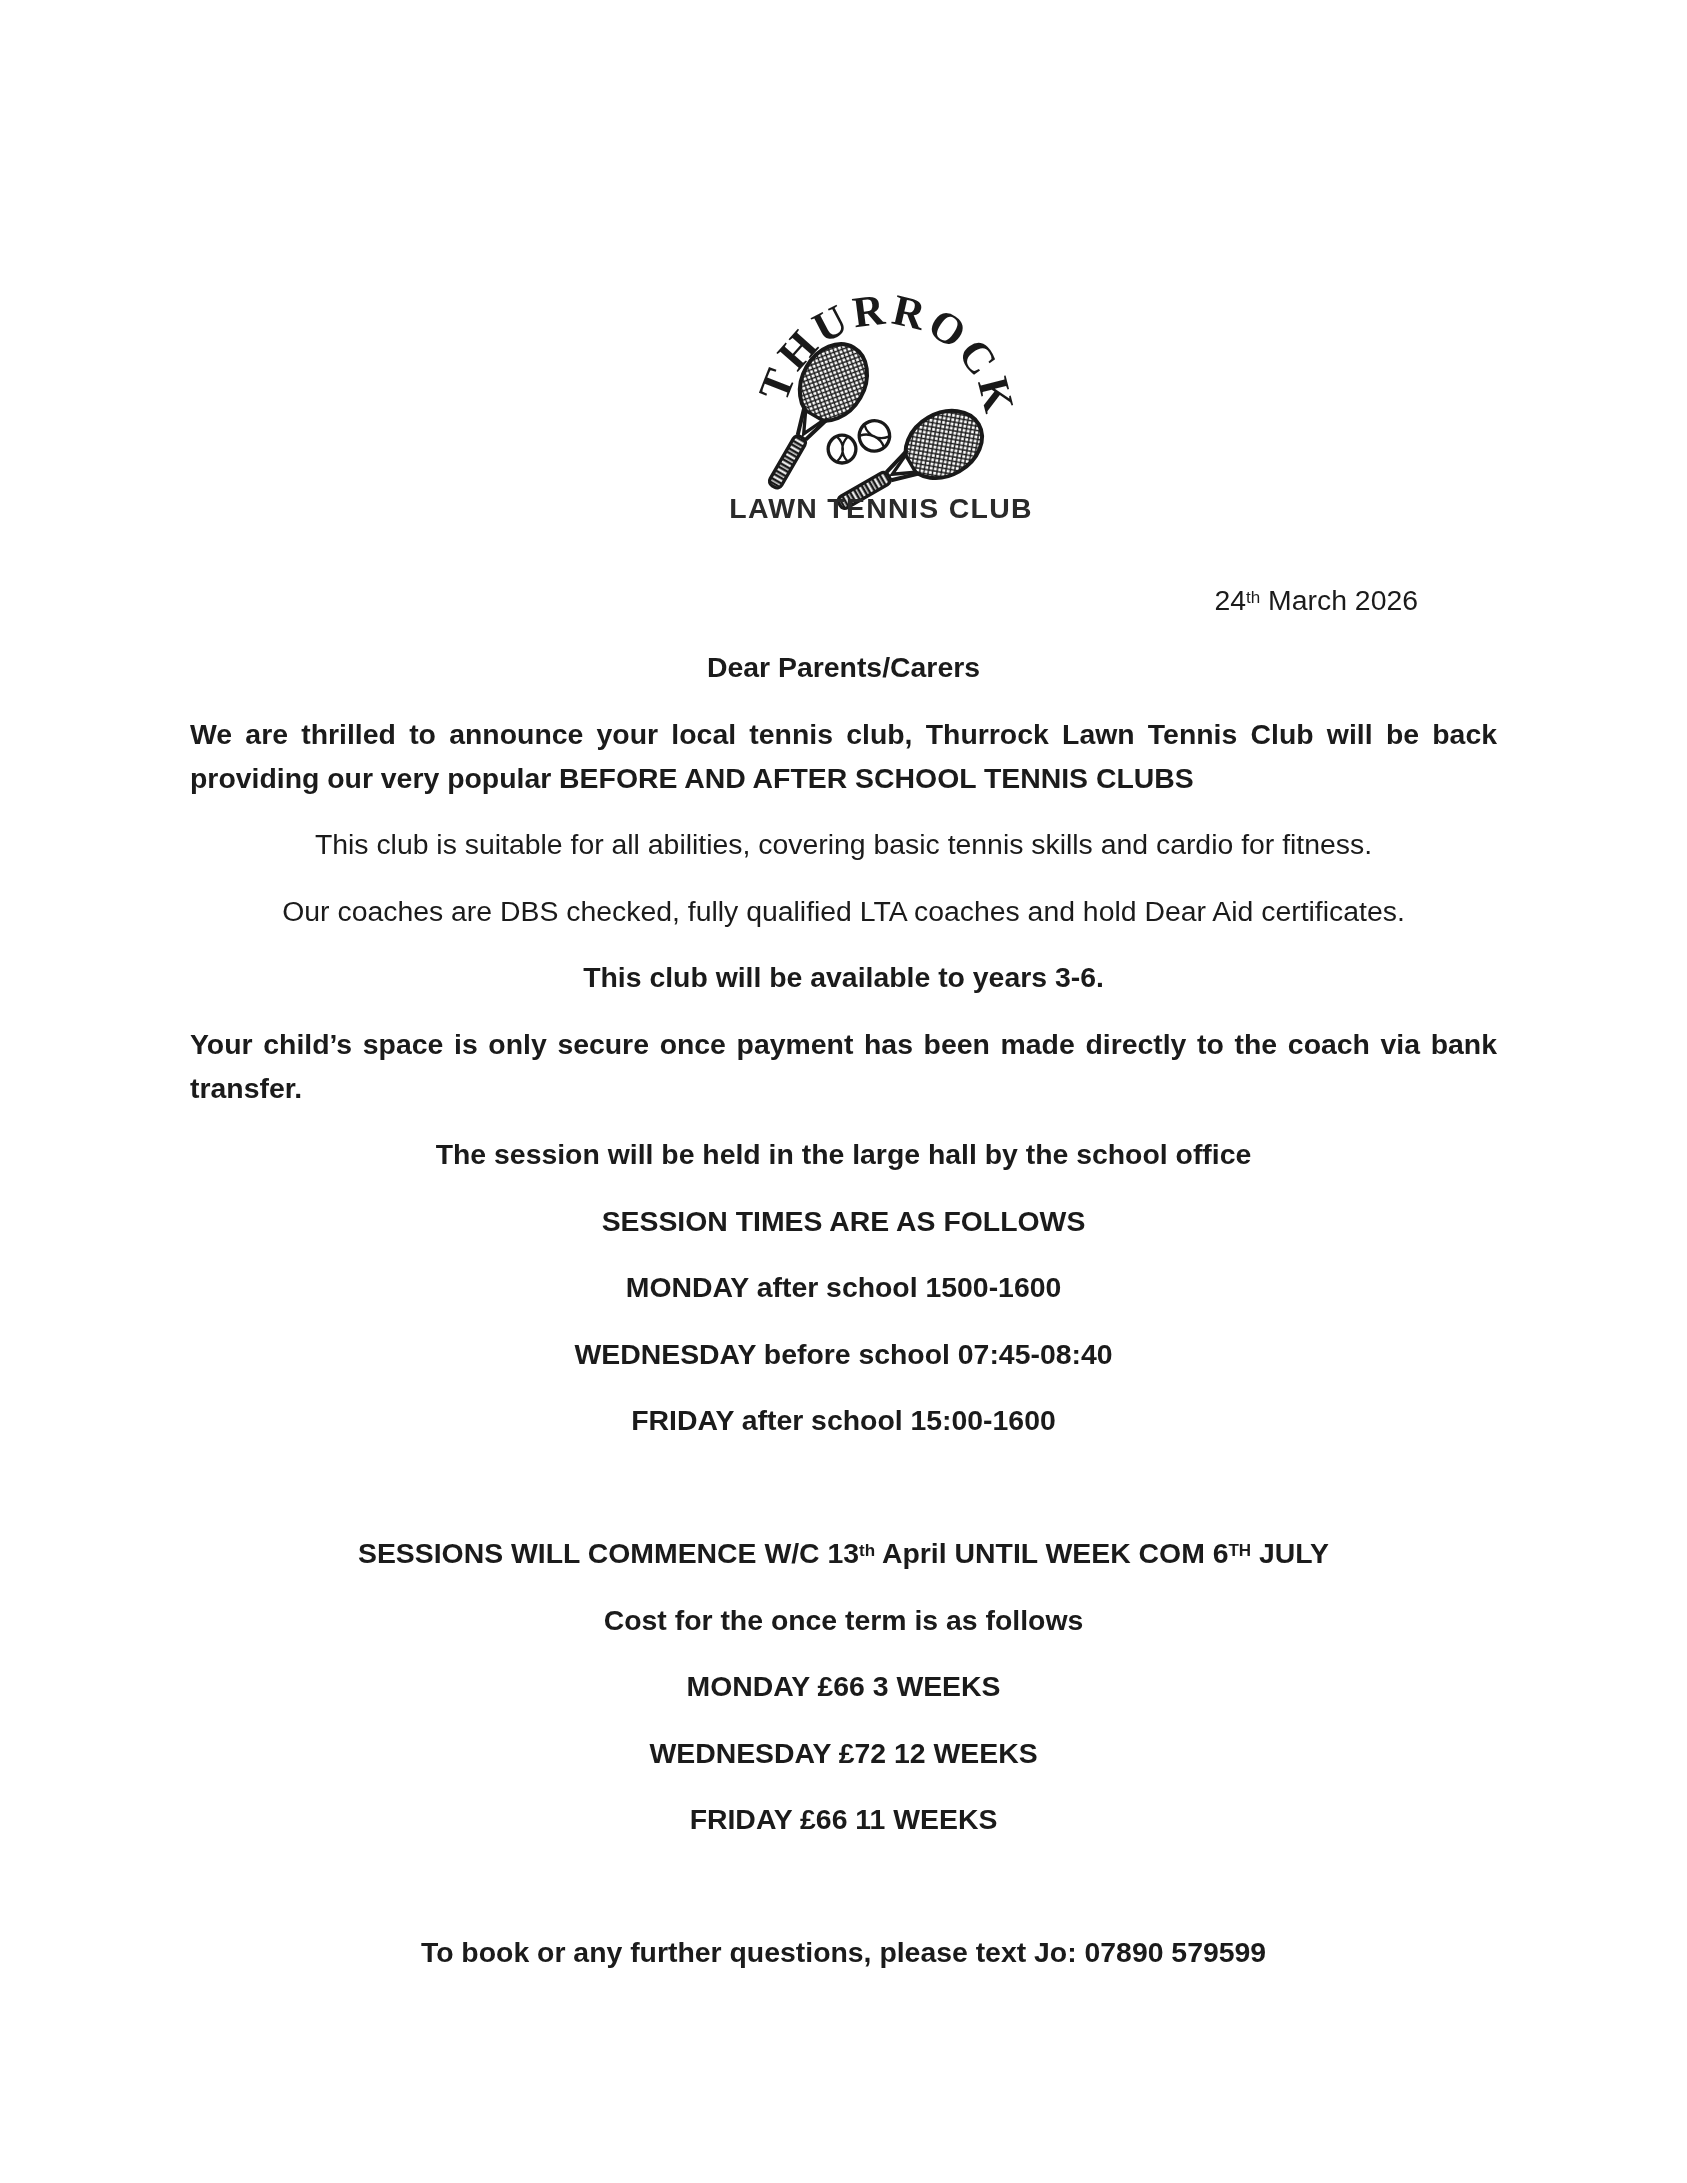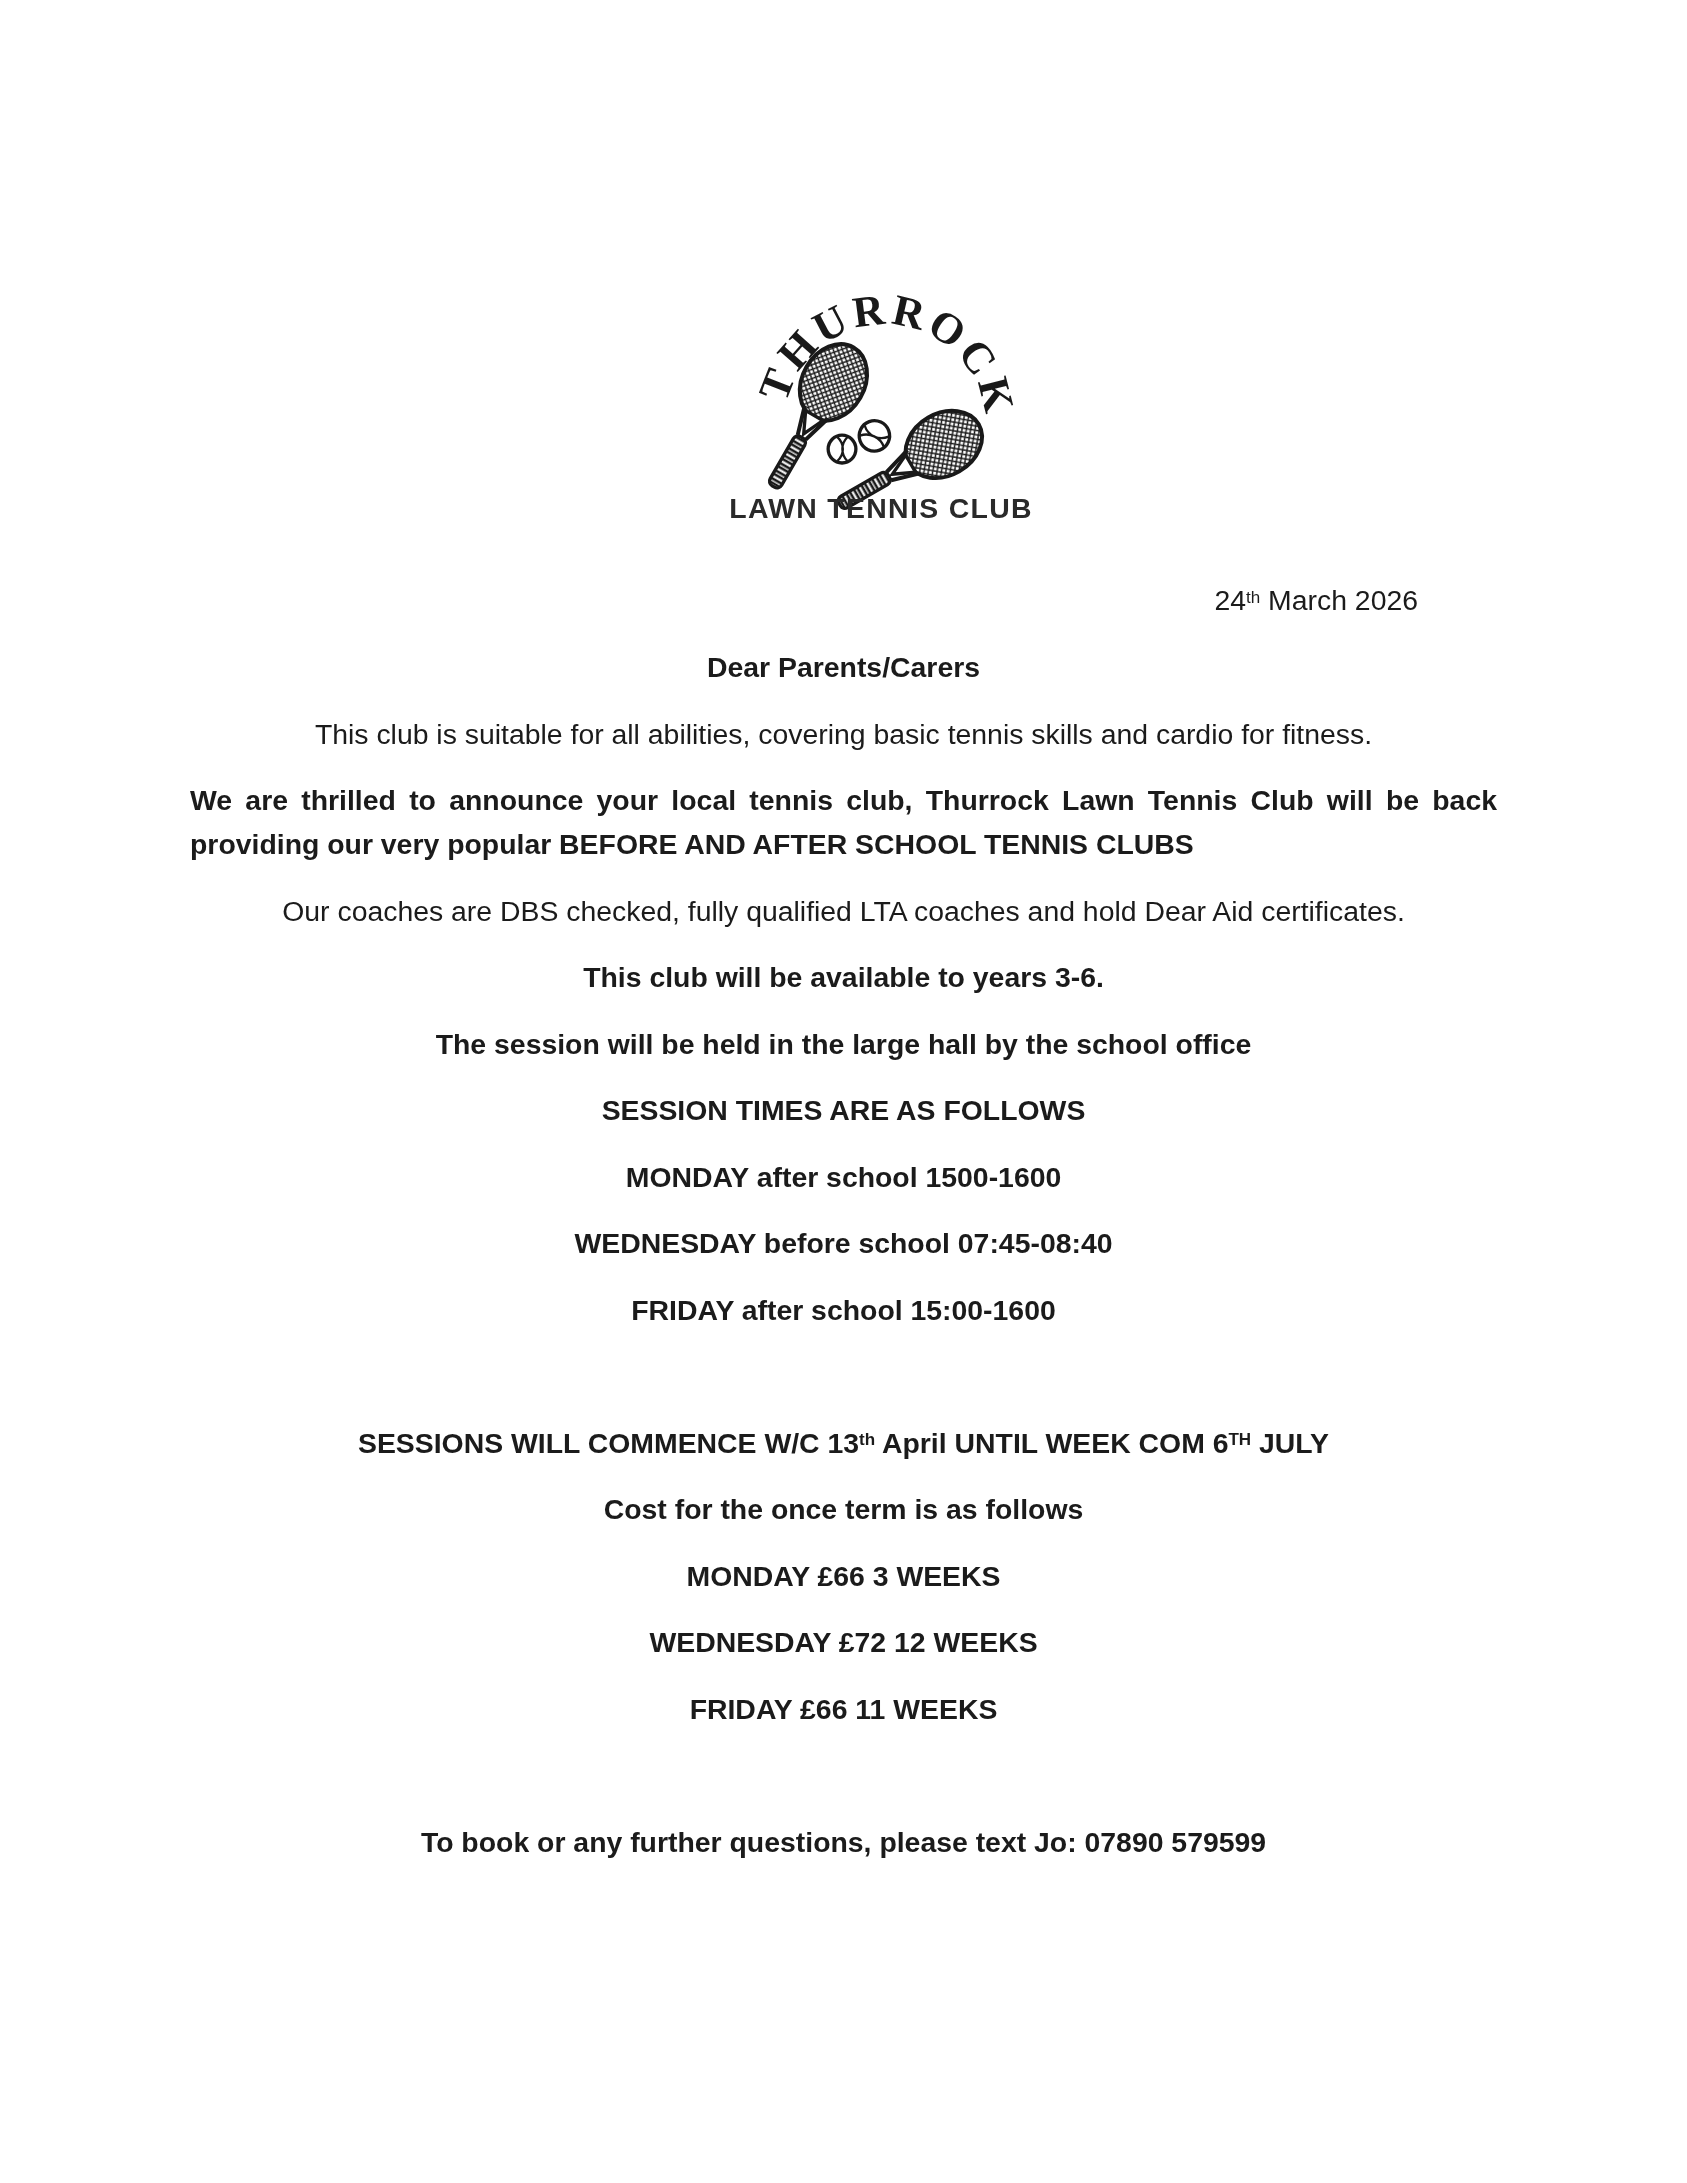--- a/index.html
+++ b/index.html
@@ -117,24 +117,25 @@
       </g>
 
       <text class="logo-bottom" x="227" y="358" text-anchor="middle">LAWN TENNIS CLUB</text>
     </svg>
   </div>
 
   <div class="date-line"><span>24</span><sup class="sup">th</sup><span> March 2026</span></div>
 
   <div class="content">
     <p class="para">Dear Parents/Carers</p>
+    <p class="para just">We are thrilled to announce your local tennis club, Thurrock Lawn Tennis Club will be back providing our very popular BEFORE AND AFTER SCHOOL TENNIS CLUBS</p>
     <p class="para reg">This club is suitable for all abilities, covering basic tennis skills and cardio for fitness.</p>
-    <p class="para just">We are thrilled to announce your local tennis club, Thurrock Lawn Tennis Club will be back providing our very popular BEFORE AND AFTER SCHOOL TENNIS CLUBS</p>
     <p class="para reg">Our coaches are DBS checked, fully qualified LTA coaches and hold Dear Aid certificates.</p>
     <p class="para">This club will be available to years 3-6.</p>
+    <p class="para just">Your child’s space is only secure once payment has been made directly to the coach via bank transfer.</p>
     <p class="para">The session will be held in the large hall by the school office</p>
     <p class="para">SESSION TIMES ARE AS FOLLOWS</p>
     <p class="para">MONDAY after school 1500-1600</p>
     <p class="para">WEDNESDAY before school 07:45-08:40</p>
     <p class="para">FRIDAY after school 15:00-1600</p>
     <p class="para spacer"></p>
     <p class="para"><span>SESSIONS WILL COMMENCE W/C 13</span><sup class="sup">th</sup><span> April UNTIL WEEK COM 6</span><sup class="sup">TH</sup><span> JULY</span></p>
     <p class="para">Cost for the once term is as follows</p>
     <p class="para">MONDAY £66 3 WEEKS</p>
     <p class="para">WEDNESDAY £72 12 WEEKS</p>

